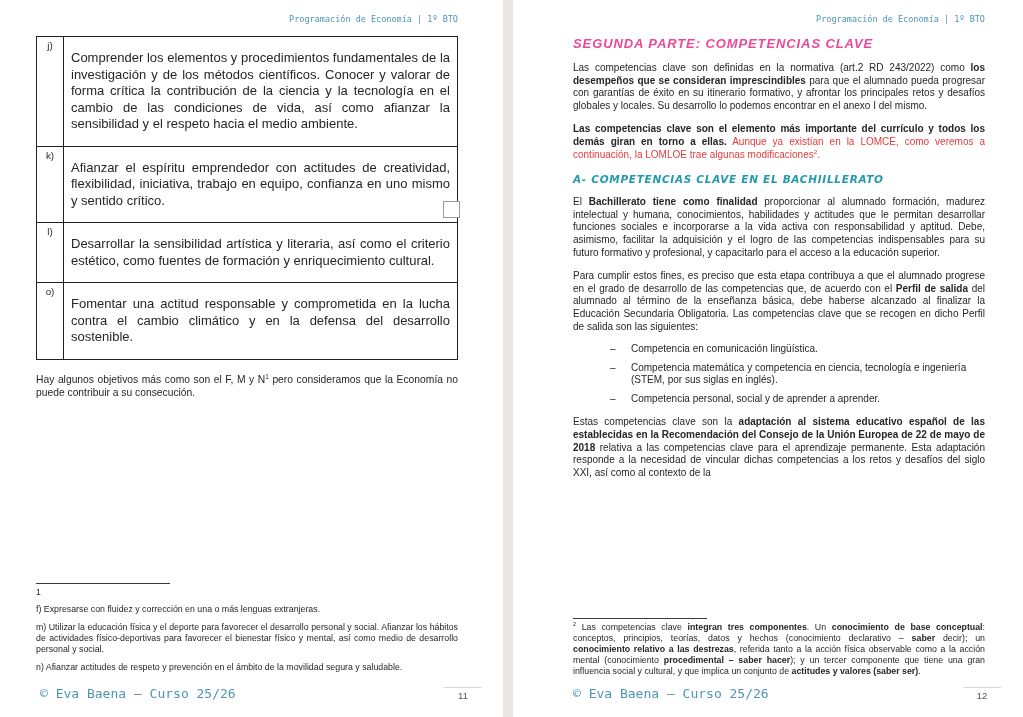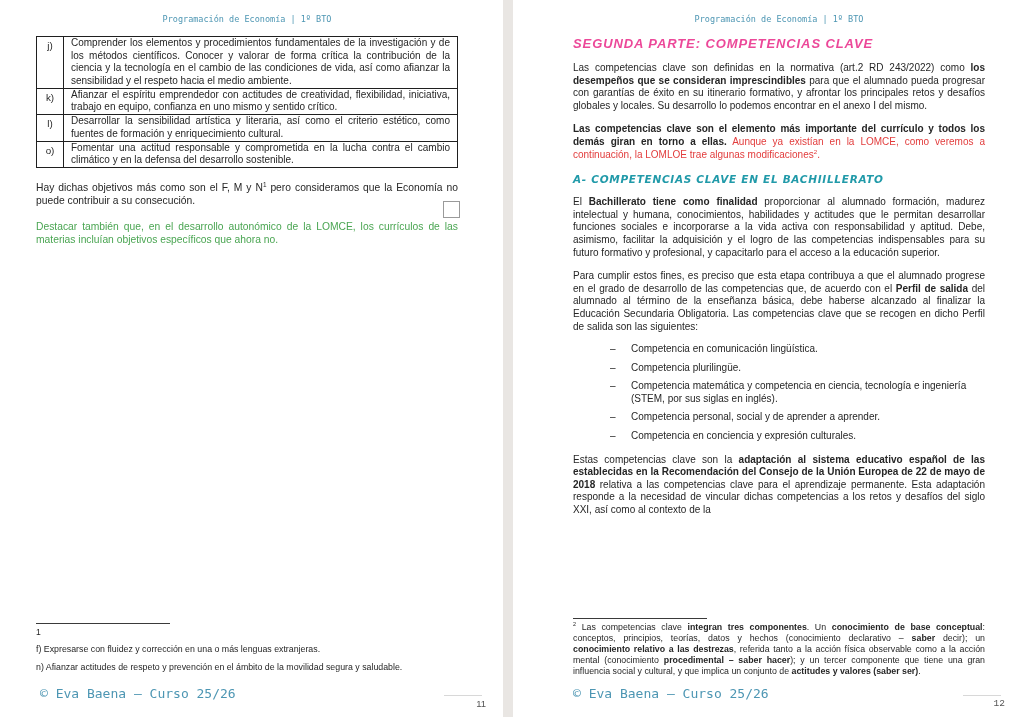--- a/index.html
+++ b/index.html
@@ -3,26 +3,26 @@
 <meta charset="utf-8">
 <style>
   html,body{margin:0;padding:0;background:#fff;}
   .stage{position:relative;width:1023px;height:717px;background:#fff;overflow:hidden;
          font-family:"Liberation Sans",sans-serif;color:#262626;}
   .page-gap{position:absolute;left:503px;top:0;width:10px;height:717px;background:#e9e6e3;}
   .page{position:absolute;top:0;height:717px;background:#fff;box-sizing:border-box;}
   .page-left{left:0;width:503px;padding:14px 45px 0 36px;}
   .page-right{left:513px;width:510px;padding:14px 38px 0 60px;}
 
-  .page-header{text-align:center;font-family:"DejaVu Sans Mono",monospace;font-size:8.5px;
+  .page-header{text-align:right;font-family:"DejaVu Sans Mono",monospace;font-size:8.5px;
                color:#4d96b3;letter-spacing:0;margin:0 0 12px 0;}
 
   
   table.obj{border-collapse:collapse;width:100%;}
-  table.obj td{border:1px solid #1f1f1f;padding:0 7px;font-size:10px;line-height:1.27;
+  table.obj td{border:1px solid #1f1f1f;padding:13px 7px;font-size:13px;line-height:1.27;
                text-align:justify;vertical-align:top;color:#262626;}
   table.obj td.lbl{width:20px;text-align:center;padding:3px 3px;font-size:9.8px;}
 
   .anchor-box{position:absolute;left:443px;top:201px;width:15px;height:15px;
               border:1px solid #9a9a9a;background:#fff;}
 
   p.body{font-size:10.3px;line-height:1.27;text-align:justify;margin:13px 0 0 0;color:#262626;}
   p.green{color:#4aa552;}
   .b{font-weight:bold;}
   .red{color:#e23c3c;}
@@ -32,24 +32,24 @@
   .fn-area-r{position:absolute;left:60px;right:38px;bottom:40px;}
   .fn-sep{width:134px;border-top:1px solid #3a3a3a;margin:0 0 3px 0;}
   .fn-num{font-size:8.6px;margin:0 0 7px 0;}
   p.fn-text{font-size:8.8px;line-height:1.26;margin:0 0 7px 0;text-align:justify;color:#262626;}
   p.fn-text:last-child{margin-bottom:0;}
 
   .copyright{position:absolute;bottom:16px;font-family:"DejaVu Sans Mono",monospace;
              font-size:13px;color:#4d96b3;}
   .page-left .copyright{left:40px;}
   .page-right .copyright{left:60px;}
-  .pagenum{position:absolute;bottom:8px;width:46px;text-align:right;
+  .pagenum{position:absolute;bottom:16px;width:46px;text-align:center;
            font-size:9.5px;color:#555;}
   .page-left .pagenum{left:440px;}
-  .page-right .pagenum{right:18px;font-family:Liberation Mono, monospace;}
+  .page-right .pagenum{right:18px;}
   .pagenum-line{display:block;border-top:1px solid #d8d8d8;margin:0 4px 2px 4px;}
 
   
   .section-title{font-family:Liberation Sans, sans-serif;font-weight:bold;font-style:italic;
                  font-size:13px;color:#ec4899;letter-spacing:0.9px;margin:12px 0 0 0;}
   .subsection-title{font-family:"DejaVu Sans",sans-serif;font-weight:bold;font-style:italic;
                  font-size:10.5px;color:#219aa9;letter-spacing:0.7px;margin:12px 0 0 0;}
   .page-right p.body{font-size:10px;line-height:1.26;margin-top:11px;}
   ul.competencias{list-style:none;margin:10px 0 0 0;padding:0 0 0 37px;}
   ul.competencias li{position:relative;font-size:10px;line-height:1.26;color:#262626;
@@ -80,27 +80,27 @@
         </tr>
         <tr>
           <td class="lbl">o)</td>
           <td>Fomentar una actitud responsable y comprometida en la lucha contra el cambio climático y en la defensa del desarrollo sostenible.</td>
         </tr>
       </tbody>
     </table>
 
     <div class="anchor-box"></div>
 
-    <p class="body"><span>Hay dichas objetivos más como son el F, M y N</span><sup>1</sup><span> pero consideramos que la Economía no puede contribuir a su consecución.</span></p>
-    <p class="body green">Destacar también que, en el desarrollo autonómico de la LOMCE, los currículos de las materias incluían objetivos específicos que ahora no.</p>
+    <p class="body"><span>Hay algunos objetivos más como son el F, M y N</span><sup>1</sup><span> pero consideramos que la Economía no puede contribuir a su consecución.</span></p>
 
     <div class="fn-area">
       <div class="fn-sep"></div>
       <div class="fn-num">1</div>
       <p class="fn-text">f) Expresarse con fluidez y corrección en una o más lenguas extranjeras.</p>
+      <p class="fn-text">m) Utilizar la educación física y el deporte para favorecer el desarrollo personal y social. Afianzar los hábitos de actividades físico-deportivas para favorecer el bienestar físico y mental, así como medio de desarrollo personal y social.</p>
       <p class="fn-text">n) Afianzar actitudes de respeto y prevención en el ámbito de la movilidad segura y saludable.</p>
     </div>
 
     <div class="copyright">© Eva Baena – Curso 25/26</div>
     <div class="pagenum">
       <span class="pagenum-line"></span>
       <span>11</span>
     </div>
   </div>
 
@@ -114,24 +114,22 @@
     <p class="body"><span>Las competencias clave son definidas en la normativa (art.2 RD 243/2022) como </span><span class="b">los desempeños que se consideran imprescindibles</span><span> para que el alumnado pueda progresar con garantías de éxito en su itinerario formativo, y afrontar los principales retos y desafíos globales y locales. Su desarrollo lo podemos encontrar en el anexo I del mismo.</span></p>
     <p class="body"><span class="b">Las competencias clave son el elemento más importante del currículo y todos los demás giran en torno a ellas.</span><span> </span><span class="red">Aunque ya existían en la LOMCE, como veremos a continuación, la LOMLOE trae algunas modificaciones</span><sup class="red">2</sup><span class="red">.</span></p>
 
     <h2 class="subsection-title">A- COMPETENCIAS CLAVE EN EL BACHIILLERATO</h2>
 
     <p class="body"><span>El </span><span class="b">Bachillerato tiene como finalidad</span><span> proporcionar al alumnado formación, madurez intelectual y humana, conocimientos, habilidades y actitudes que le permitan desarrollar funciones sociales e incorporarse a la vida activa con responsabilidad y aptitud. Debe, asimismo, facilitar la adquisición y el logro de las competencias indispensables para su futuro formativo y profesional, y capacitarlo para el acceso a la educación superior.</span></p>
     <p class="body"><span>Para cumplir estos fines, es preciso que esta etapa contribuya a que el alumnado progrese en el grado de desarrollo de las competencias que, de acuerdo con el </span><span class="b">Perfil de salida</span><span> del alumnado al término de la enseñanza básica, debe haberse alcanzado al finalizar la Educación Secundaria Obligatoria. Las competencias clave que se recogen en dicho Perfil de salida son las siguientes:</span></p>
 
     <ul class="competencias">
       <li>Competencia en comunicación lingüística.</li>
-      <li>Competencia plurilingüe.</li>
       <li>Competencia matemática y competencia en ciencia, tecnología e ingeniería (STEM, por sus siglas en inglés).</li>
       <li>Competencia personal, social y de aprender a aprender.</li>
-      <li>Competencia en conciencia y expresión culturales.</li>
     </ul>
 
     <p class="body"><span>Estas competencias clave son la </span><span class="b">adaptación al sistema educativo español de las establecidas en la Recomendación del Consejo de la Unión Europea de 22 de mayo de 2018</span><span> relativa a las competencias clave para el aprendizaje permanente. Esta adaptación responde a la necesidad de vincular dichas competencias a los retos y desafíos del siglo XXI, así como al contexto de la</span></p>
 
     <div class="fn-area-r">
       <div class="fn-sep"></div>
       <p class="fn-text"><sup>2</sup><span> Las competencias clave </span><span class="b">integran tres componentes</span><span>. Un </span><span class="b">conocimiento de base conceptual</span><span>: conceptos, principios, teorías, datos y hechos (conocimiento declarativo – </span><span class="b">saber</span><span> decir); un </span><span class="b">conocimiento relativo a las destrezas</span><span>, referida tanto a la acción física observable como a la acción mental (conocimiento </span><span class="b">procedimental – saber hacer</span><span>); y un tercer componente que tiene una gran influencia social y cultural, y que implica un conjunto de </span><span class="b">actitudes y valores (saber ser)</span><span>.</span></p>
     </div>
 
     <div class="copyright">© Eva Baena – Curso 25/26</div>

